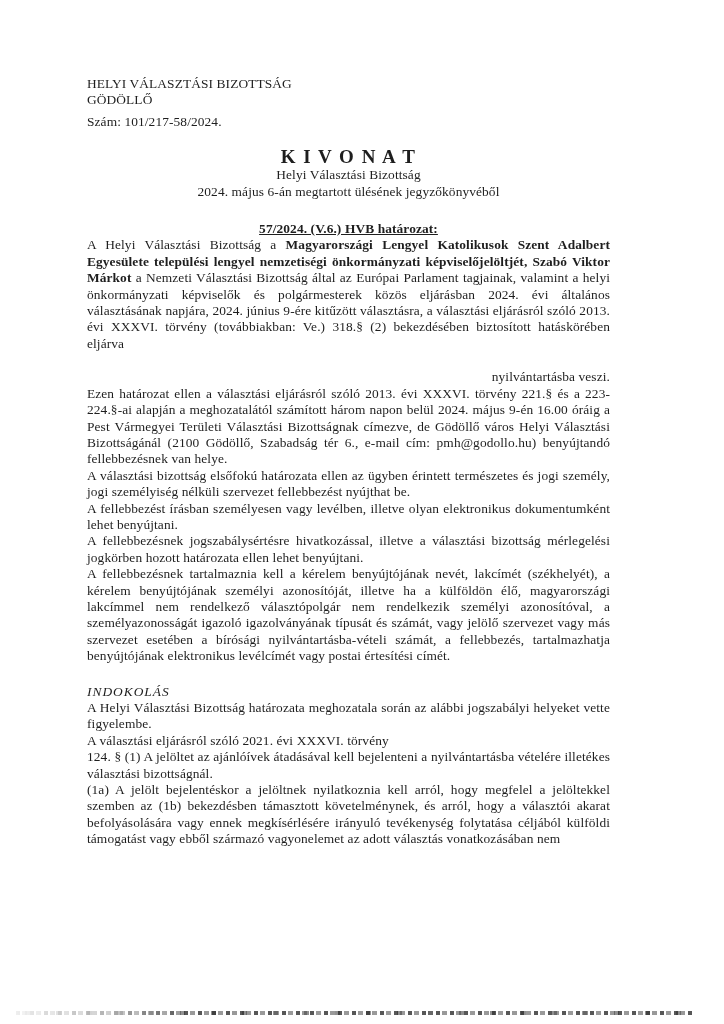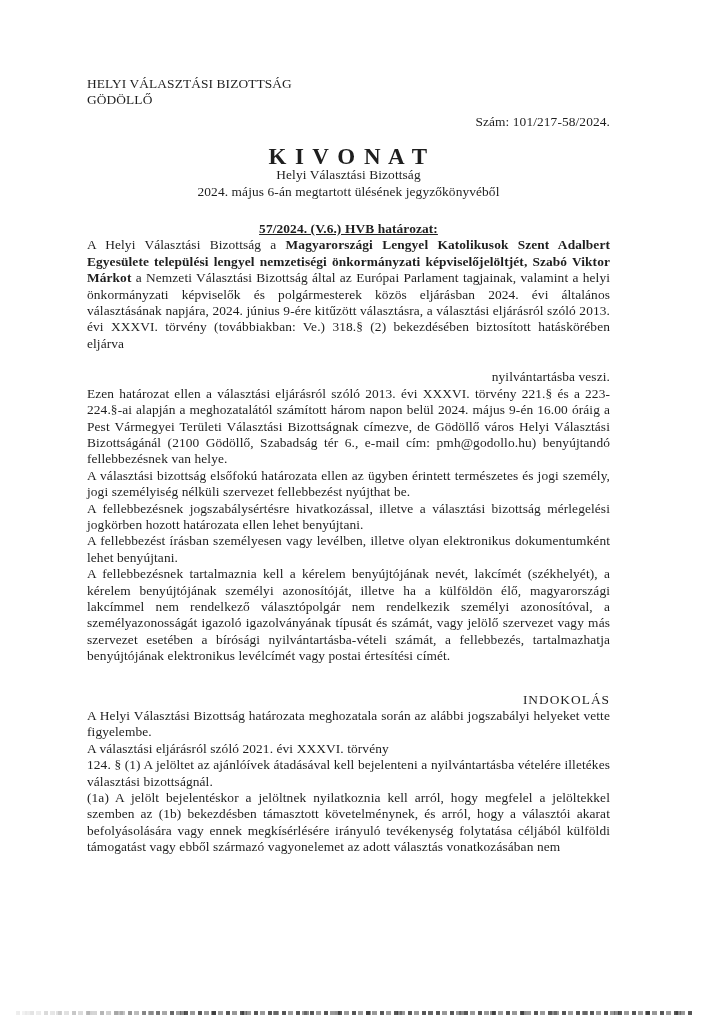--- a/index.html
+++ b/index.html
@@ -20,26 +20,26 @@
   .content {
     position: absolute;
     top: 76px;
     left: 87px;
     right: 86px;
     font-size: 13.4px;
     line-height: 16.4px;
     letter-spacing: 0.1px;
   }
   .hdr-line { text-align: left; }
-  .case-number { margin-top: 5px; text-align: right; }
+  .case-number { margin-top: 5px; }
   .extract-title {
     margin-top: 17px;
     text-align: center;
     font-weight: bold;
-    font-size: 23px;
+    font-size: 19px;
     letter-spacing: 1.5px;
     line-height: 20px;
   }
   .extract-sub { text-align: center; }
   .decision-heading {
     margin-top: 21px;
     text-align: center;
     font-weight: bold;
     text-decoration: underline;
   }
@@ -49,23 +49,24 @@
   }
   .para + .para { margin-top: 0; }
   .block-gap { }
   .bold { font-weight: bold; }
   .verdict {
     margin-top: 17px;
     text-align: right;
     font-weight: normal;
   }
   .section-heading {
-    margin-top: 27px;
-    text-align: right;
+    margin-top: 19px;
+    text-align: left;
     letter-spacing: 1px;
+    font-style: italic;
   }
   .scan-noise {
     position: absolute;
     left: 16px;
     right: 2px;
     bottom: 9px;
     height: 4px;
     background:
       linear-gradient(90deg, rgba(255,255,255,0.9), rgba(255,255,255,0.55) 90px, rgba(255,255,255,0) 170px),
       repeating-linear-gradient(90deg, rgba(45,45,45,0.8) 0 4px, rgba(255,255,255,0) 4px 6px, rgba(70,70,70,0.55) 6px 11px, rgba(255,255,255,0) 11px 14px),
@@ -95,22 +96,22 @@
 
     <div class="decision-heading">57/2024. (V.6.) HVB határozat:</div>
 
     <p class="para block-gap"><span>A Helyi Választási Bizottság a </span><span class="bold">Magyarországi Lengyel Katolikusok Szent Adalbert Egyesülete települési lengyel nemzetiségi önkormányzati képviselőjelöltjét, Szabó Viktor Márkot</span><span> a Nemzeti Választási Bizottság által az Európai Parlament tagjainak, valamint a helyi önkormányzati képviselők és polgármesterek közös eljárásban 2024. évi általános választásának napjára, 2024. június 9-ére kitűzött választásra, a választási eljárásról szóló 2013. évi XXXVI. törvény (továbbiakban: Ve.) 318.§ (2) bekezdésében biztosított hatáskörében eljárva</span></p>
 
     <div class="verdict">nyilvántartásba veszi.</div>
 
     <div class="block-gap">
       <p class="para">Ezen határozat ellen a választási eljárásról szóló 2013. évi XXXVI. törvény 221.§ és a 223-224.§-ai alapján a meghozatalától számított három napon belül 2024. május 9-én 16.00 óráig a Pest Vármegyei Területi Választási Bizottságnak címezve, de Gödöllő város Helyi Választási Bizottságánál (2100 Gödöllő, Szabadság tér 6., e-mail cím: pmh@godollo.hu) benyújtandó fellebbezésnek van helye.</p>
       <p class="para">A választási bizottság elsőfokú határozata ellen az ügyben érintett természetes és jogi személy, jogi személyiség nélküli szervezet fellebbezést nyújthat be.</p>
+      <p class="para">A fellebbezést írásban személyesen vagy levélben, illetve olyan elektronikus dokumentumként lehet benyújtani.</p>
       <p class="para">A fellebbezésnek jogszabálysértésre hivatkozással, illetve a választási bizottság mérlegelési jogkörben hozott határozata ellen lehet benyújtani.</p>
-      <p class="para">A fellebbezést írásban személyesen vagy levélben, illetve olyan elektronikus dokumentumként lehet benyújtani.</p>
       <p class="para">A fellebbezésnek tartalmaznia kell a kérelem benyújtójának nevét, lakcímét (székhelyét), a kérelem benyújtójának személyi azonosítóját, illetve ha a külföldön élő, magyarországi lakcímmel nem rendelkező választópolgár nem rendelkezik személyi azonosítóval, a személyazonosságát igazoló igazolványának típusát és számát, vagy jelölő szervezet vagy más szervezet esetében a bírósági nyilvántartásba-vételi számát, a fellebbezés, tartalmazhatja benyújtójának elektronikus levélcímét vagy postai értesítési címét.</p>
     </div>
 
     <div class="section-heading">INDOKOLÁS</div>
 
     <div class="block-gap">
       <p class="para">A Helyi Választási Bizottság határozata meghozatala során az alábbi jogszabályi helyeket vette figyelembe.</p>
       <p class="para">A választási eljárásról szóló 2021. évi XXXVI. törvény</p>
       <p class="para">124. § (1) A jelöltet az ajánlóívek átadásával kell bejelenteni a nyilvántartásba vételére illetékes választási bizottságnál.</p>
       <p class="para">(1a) A jelölt bejelentéskor a jelöltnek nyilatkoznia kell arról, hogy megfelel a jelöltekkel szemben az (1b) bekezdésben támasztott követelménynek, és arról, hogy a választói akarat befolyásolására vagy ennek megkísérlésére irányuló tevékenység folytatása céljából külföldi támogatást vagy ebből származó vagyonelemet az adott választás vonatkozásában nem</p>

